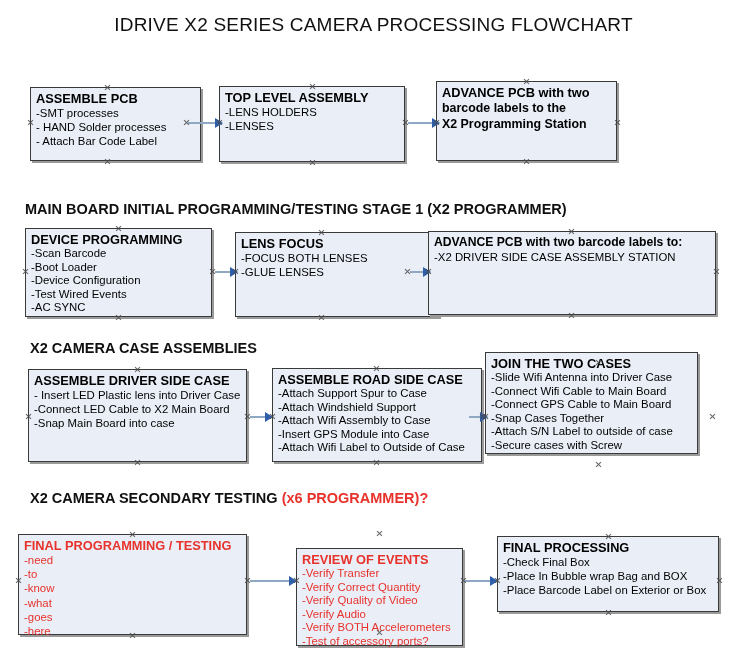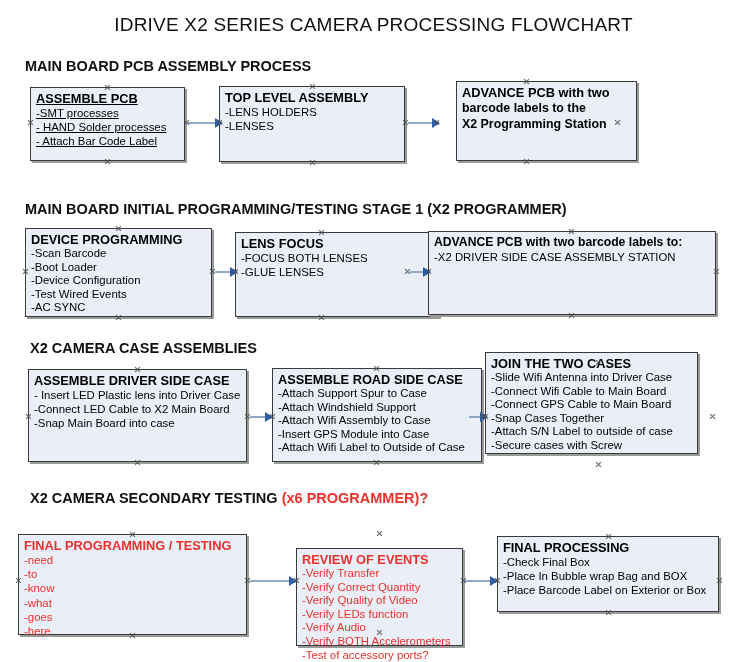--- a/index.html
+++ b/index.html
@@ -67,36 +67,35 @@
     border-left:8px solid #2f5fa8;
   }
 </style>
 </head>
 <body>
 
 <div class="canvas">
 
   <div class="doc-title">IDRIVE X2  SERIES CAMERA PROCESSING FLOWCHART</div>
 
-  <div class="section-head" style="left:25px;top:58px;">MAIN BOARD PCB ASSEMBLY PROCESS</div>
-
-  <div class="fbox" id="s1b1" style="left:30px;top:87px;width:155px;height:74px;text-decoration:underline;">
+
+  <div class="fbox" id="s1b1" style="left:30px;top:87px;width:171px;height:74px;">
     <div class="bt">ASSEMBLE PCB</div>
     <div class="bl">-SMT processes</div>
     <div class="bl">- HAND Solder processes</div>
     <div class="bl">- Attach Bar Code Label</div>
   </div>
 
   <div class="fbox" id="s1b2" style="left:219px;top:86px;width:186px;height:76px;">
     <div class="bt">TOP LEVEL ASSEMBLY</div>
     <div class="bl">-LENS HOLDERS</div>
     <div class="bl">-LENSES</div>
   </div>
 
-  <div class="fbox bold-body" id="s1b3" style="left:456px;top:81px;width:181px;height:80px;">
+  <div class="fbox bold-body" id="s1b3" style="left:436px;top:81px;width:181px;height:80px;">
     <div class="bt">ADVANCE PCB with two</div>
     <div class="bl">barcode labels to the</div>
     <div class="bl"> X2 Programming Station</div>
   </div>
 
   <div class="arrow" style="left:188px;top:122px;width:28px;">
       <i class="head"></i>
     </div>
   <div class="arrow" style="left:408px;top:122px;width:25px;">
       <i class="head"></i>
@@ -218,21 +217,20 @@
     <div class="bl">-what</div>
     <div class="bl">-goes</div>
     <div class="bl">-here</div>
   </div>
 
   <div class="fbox red" id="s4b2" style="left:296px;top:533px;width:167px;height:98px;margin-top:15px;">
     <div class="bt">REVIEW OF EVENTS</div>
     <div class="bl tight">-Verify Transfer</div>
     <div class="bl tight">-Verify Correct Quantity</div>
     <div class="bl tight">-Verify Quality of Video</div>
-    <div class="bl tight">-Verify LEDs function</div>
     <div class="bl tight">-Verify Audio</div>
     <div class="bl tight">-Verify BOTH Accelerometers</div>
     <div class="bl tight">-Test of accessory ports?</div>
   </div>
 
   <div class="fbox" id="s4b3" style="left:497px;top:536px;width:222px;height:76px;">
     <div class="bt">FINAL PROCESSING</div>
     <div class="bl"> -Check Final Box</div>
     <div class="bl">-Place In Bubble wrap Bag and BOX</div>
     <div class="bl">-Place Barcode Label on Exterior or Box</div>

